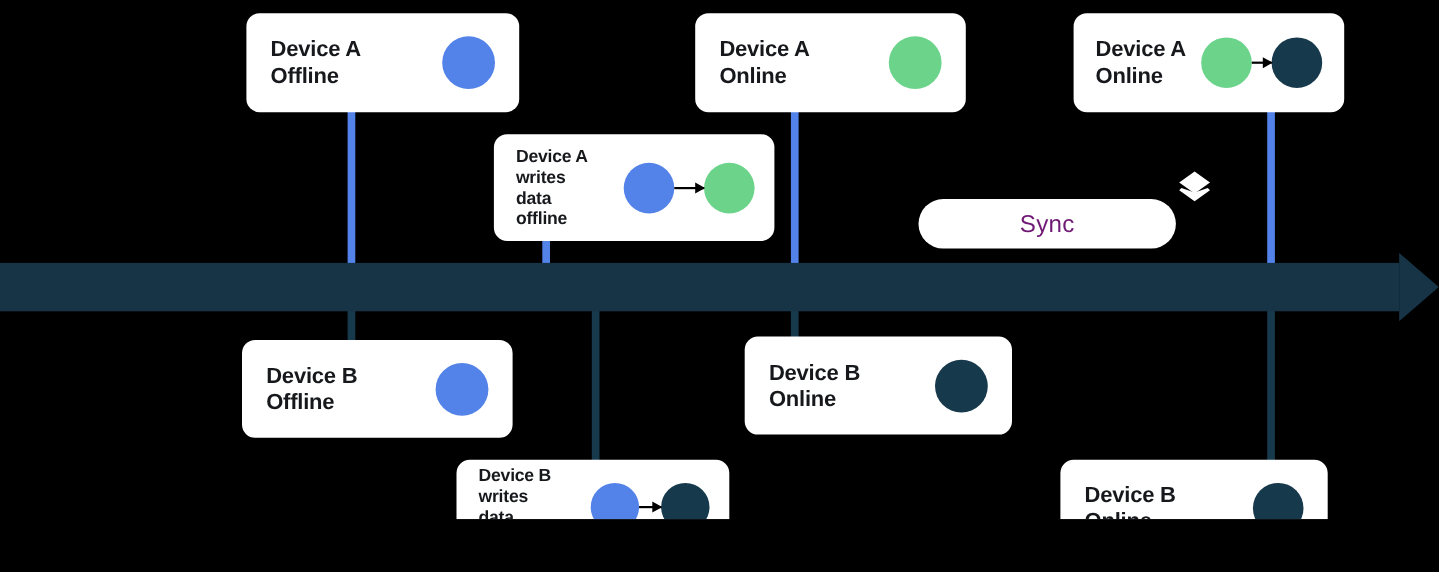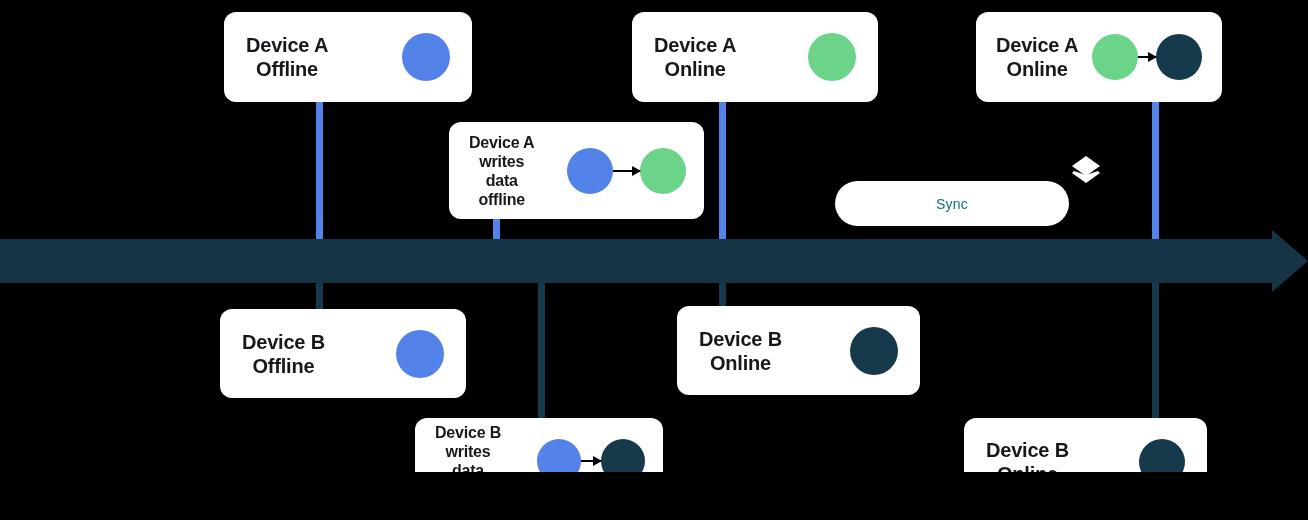--- a/index.html
+++ b/index.html
@@ -9,21 +9,20 @@
   }
   body {
     font-family: "Liberation Sans", sans-serif;
   }
   #stage {
     position: relative;
     width: 1308px;
     height: 472px;
     background: #000000;
     overflow: hidden;
-    text-align: center;
   }
 
   
   .timeline-bar {
     position: absolute;
     left: 0;
     top: 239px;
     width: 1272px;
     height: 44px;
     background: #173446;
@@ -107,22 +106,22 @@
   
   .sync-pill {
     position: absolute;
     background: #ffffff;
     border-radius: 50px;
     display: flex;
     align-items: center;
     justify-content: center;
   }
   .sync-label {
-    color: #0f766e;
-    font-size: 14px;
+    color: #701a75;
+    font-size: 22px;
     letter-spacing: 0.2px;
   }
 
   
   .layers-icon {
     position: absolute;
   }
 </style>
 </head>
 <body>

